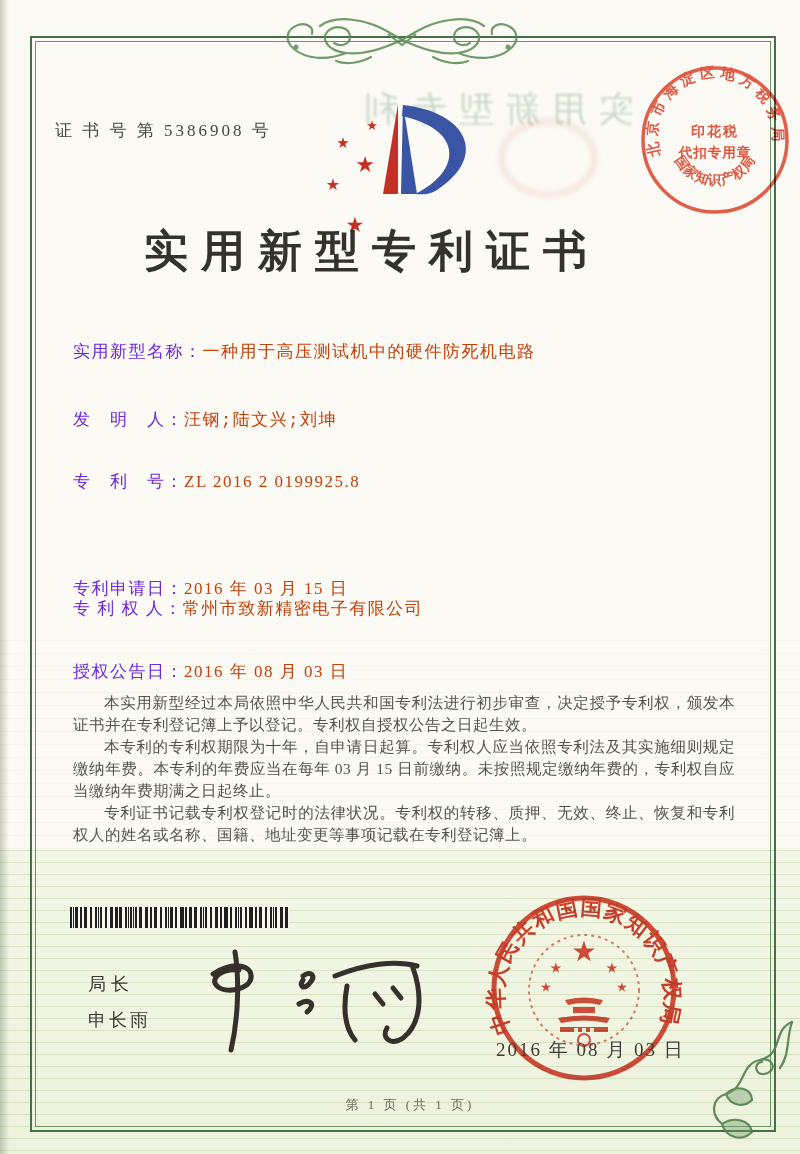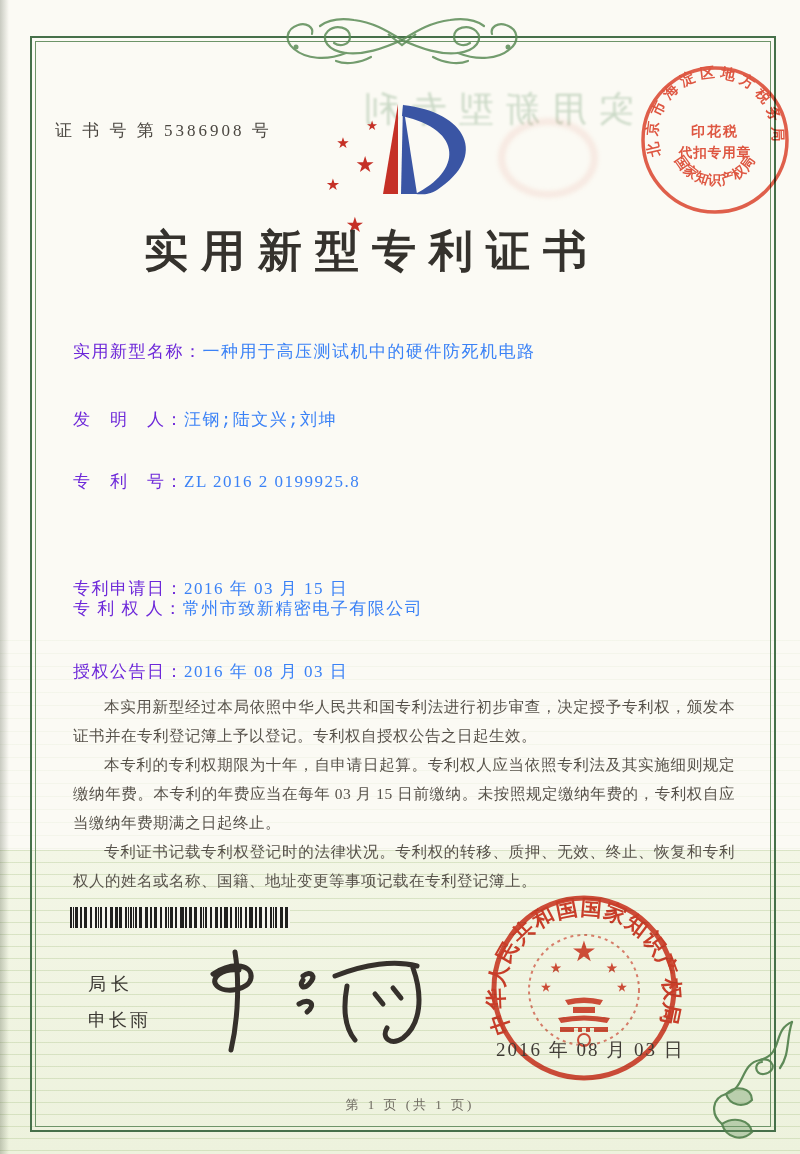--- a/index.html
+++ b/index.html
@@ -22,25 +22,25 @@
   .certno{left:55px;top:103px;font-size:17px;letter-spacing:3px;color:#4b4741;z-index:3;margin-top:16px;}
   .ghost{left:352px;top:86px;font-size:35px;letter-spacing:12px;color:rgba(125,165,125,.38);
          transform:scaleX(-1);filter:blur(1.2px);z-index:2;white-space:nowrap;}
   .ghost-red{left:498px;top:118px;width:86px;height:66px;border:7px solid rgba(220,90,70,.10);
              border-radius:50%;filter:blur(2px);z-index:2;}
   .title{left:0;width:744px;top:222px;text-align:center;font-size:44px;font-weight:700;
          letter-spacing:13px;color:#35322d;z-index:3;}
   
   .row{left:73px;width:660px;font-size:17px;z-index:3;white-space:nowrap;}
   .flabel{letter-spacing:1.5px;color:#6d28d9;}
-  .fvalue{letter-spacing:1.5px;color:#3b82f6;}
+  .fvalue{letter-spacing:1.5px;color:#c2410c;}
   .r0{top:340px;} .r1{top:408px;font-family:Liberation Mono, monospace;} .r2{top:470px;} .r3{top:535px;margin-top:42px;} .r4{top:597px;} .r5{top:660px;}
   
   .body-text{left:73px;top:692px;width:662px;z-index:3;}
-  .body-text p{margin:0;text-indent:2em;font-size:15.5px;line-height:29px;
+  .body-text p{margin:0;text-indent:2em;font-size:15.5px;line-height:22px;
                text-align:justify;color:#57524a;letter-spacing:.5px;}
   
   .barcode{left:70px;top:907px;width:220px;height:21px;z-index:3;background-color:#f6f5ee;
     background-image:
       repeating-linear-gradient(90deg,#20201e 0 2px,rgba(0,0,0,0) 2px 5px),
       repeating-linear-gradient(90deg,#20201e 0 1px,rgba(0,0,0,0) 1px 7px),
       repeating-linear-gradient(90deg,rgba(0,0,0,0) 0 3px,#20201e 3px 4px,rgba(0,0,0,0) 4px 11px);}
   
   .role{left:88px;top:972px;font-size:18px;letter-spacing:5px;color:#3b3833;z-index:3;
         font-family:"Liberation Sans","DejaVu Sans",sans-serif;}

